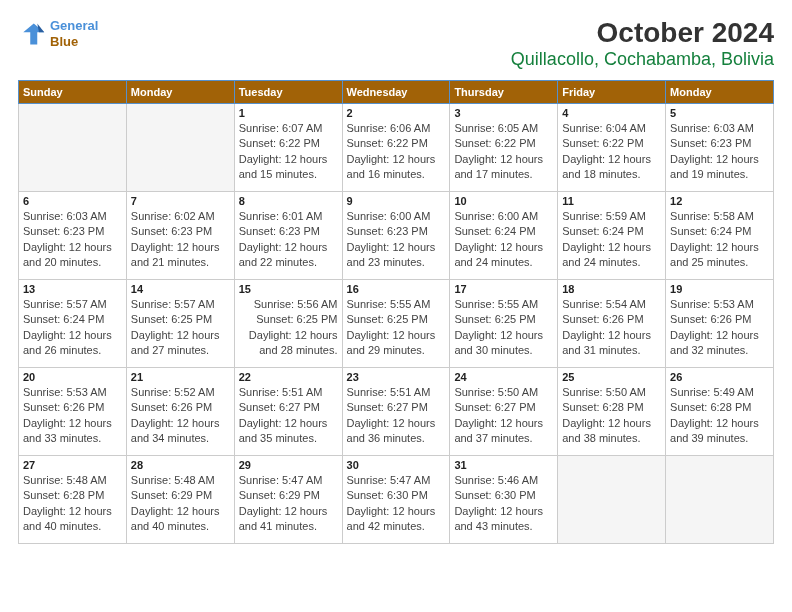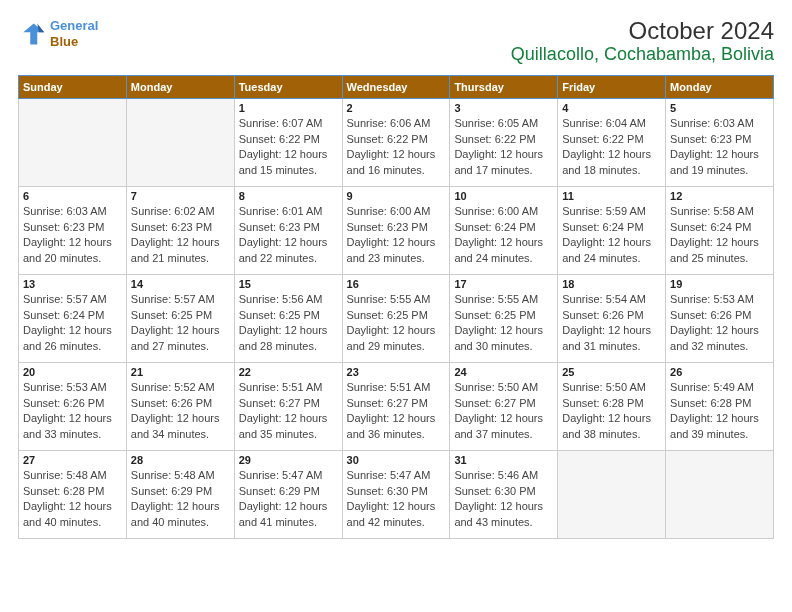--- a/index.html
+++ b/index.html
@@ -38,22 +38,22 @@
       color: #4a90d9;
     }
     .logo-icon {
       width: 28px;
       height: 28px;
     }
     .title-block {
       text-align: right;
     }
     .month-title {
-      font-size: 24px;
-      font-weight: normal;
+      font-size: 28px;
+      font-weight: bold;
       color: #333;
       line-height: 1.1;
     }
     .subtitle {
       font-size: 18px;
       color: #15803d;
       font-weight: normal;
       text-align: right;
     }
     .calendar {
@@ -231,21 +231,21 @@
           </td>
           <td>
             <span class="day-number">14</span>
             <div class="day-info" style="white-space: pre-line;">Sunrise: 5:57 AM
 Sunset: 6:25 PM
 Daylight: 12 hours
 and 27 minutes.</div>
           </td>
           <td>
             <span class="day-number">15</span>
-            <div class="day-info" style="white-space: pre-line;">Sunrise: 5:56 AM
+            <div class="day-info" style="white-space: pre-line; text-align: right;">Sunrise: 5:56 AM
 Sunset: 6:25 PM
 Daylight: 12 hours
 and 28 minutes.</div>
           </td>
           <td>
             <span class="day-number">16</span>
             <div class="day-info" style="white-space: pre-line;">Sunrise: 5:55 AM
 Sunset: 6:25 PM
 Daylight: 12 hours
 and 29 minutes.</div>

